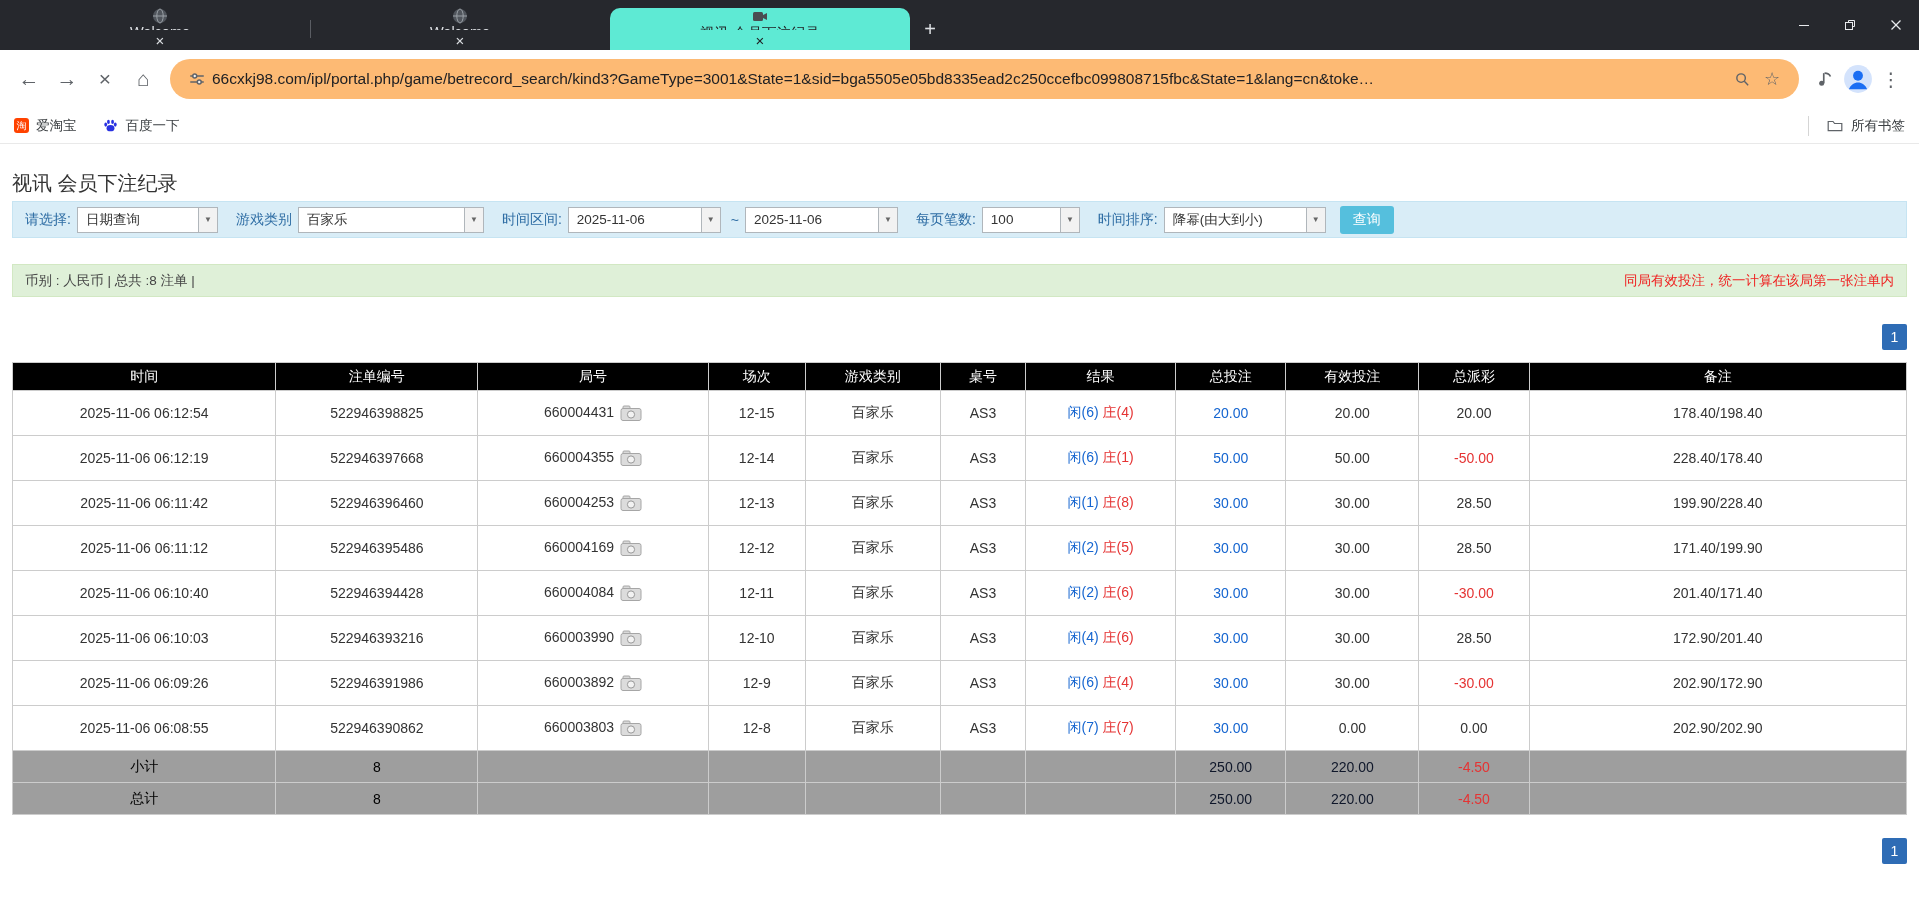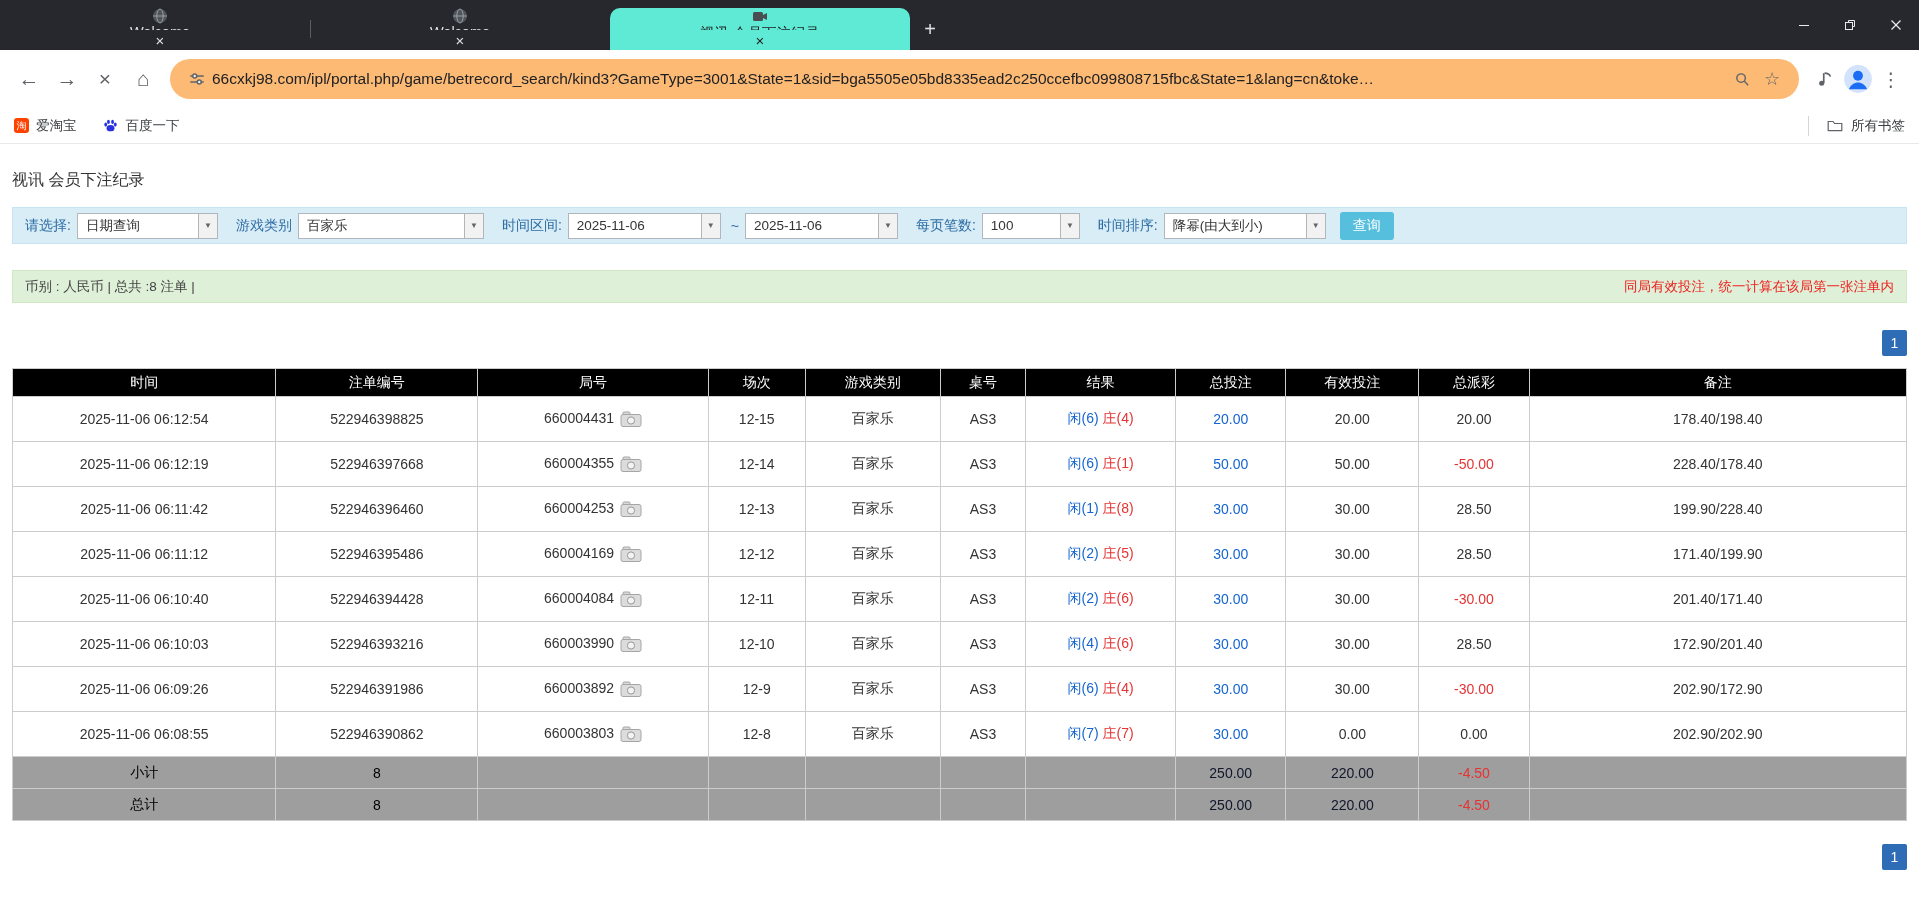--- a/index.html
+++ b/index.html
@@ -38,21 +38,21 @@
   .bookmarksbar { height:36px; background:#fff; border-bottom:1px solid #e9e9e9;
     display:flex; align-items:center; padding:0 14px; font-size:13.5px; color:#3c4043; }
   .bm-item { display:flex; align-items:center; gap:7px; margin-right:26px; }
   .bm-fav-red { width:15px; height:15px; border-radius:3px; background:#ff4200; color:#fff;
     font-size:10px; display:flex; align-items:center; justify-content:center; }
   .bm-right { margin-left:auto; display:flex; align-items:center; gap:8px; }
   .bm-sep { width:1px; height:20px; background:#d5d5d5; margin-right:10px; }
 
   
   .page { padding:0 12px; }
-  .page-title { font-size:16px; font-weight:500; color:#333; padding:26px 0 16px 0; }
+  .page-title { font-size:20px; font-weight:500; color:#333; padding:26px 0 4px 0; }
 
   .filterbar { height:37px; background:#d9edf7; border:1px solid #c6e4f2; display:flex;
     align-items:center; padding:0 12px; font-size:14px; color:#2e6da4; }
   .flabel { margin-right:6px; white-space:nowrap; }
   .fgap { margin-left:14px; }
   .combo { display:inline-flex; align-items:stretch; background:#fff; border:1px solid #b0b6bb;
     height:26px; margin-right:4px; cursor:default; }
   .combo .txt { padding:0 8px; line-height:24px; font-size:13.5px; color:#333; flex:1;
     white-space:nowrap; overflow:hidden; }
   .combo .arr { width:19px; border-left:1px solid #b0b6bb; background:#f2f2f2; display:flex;

